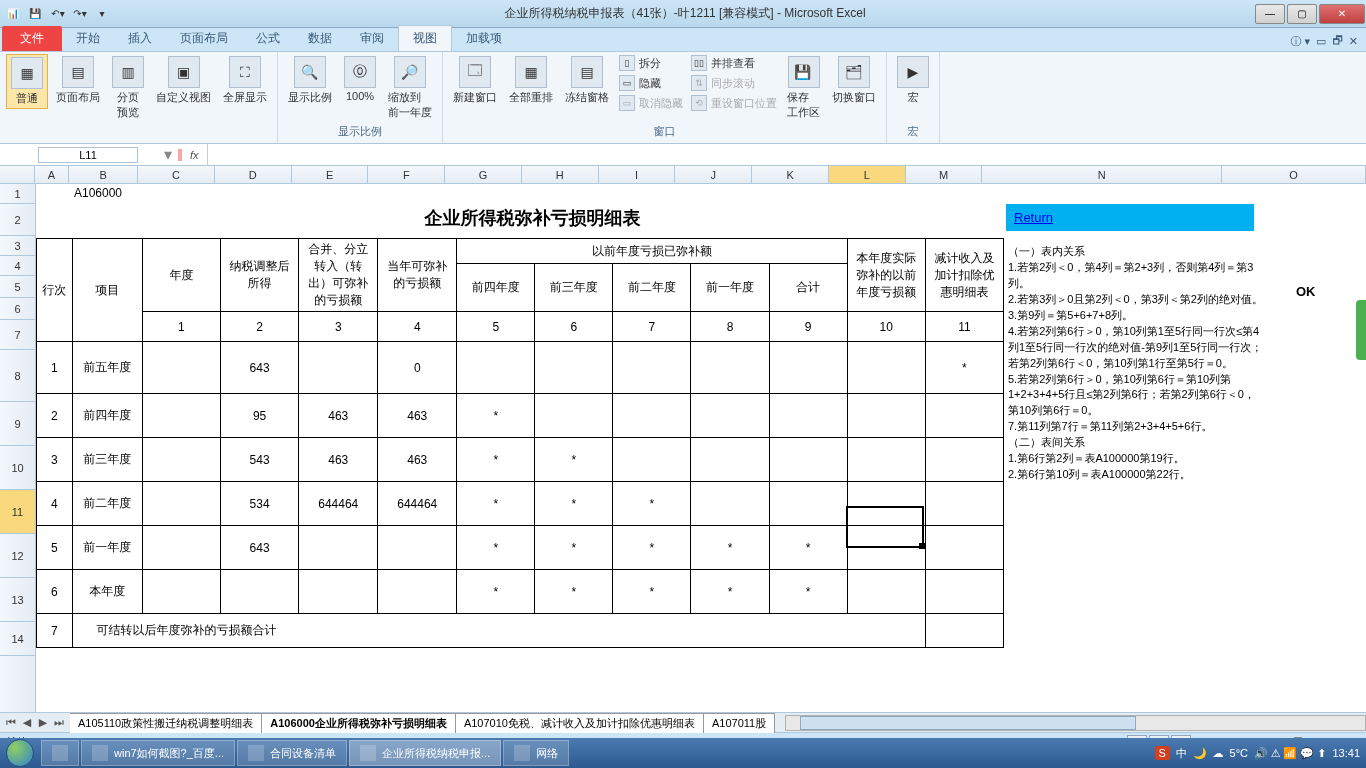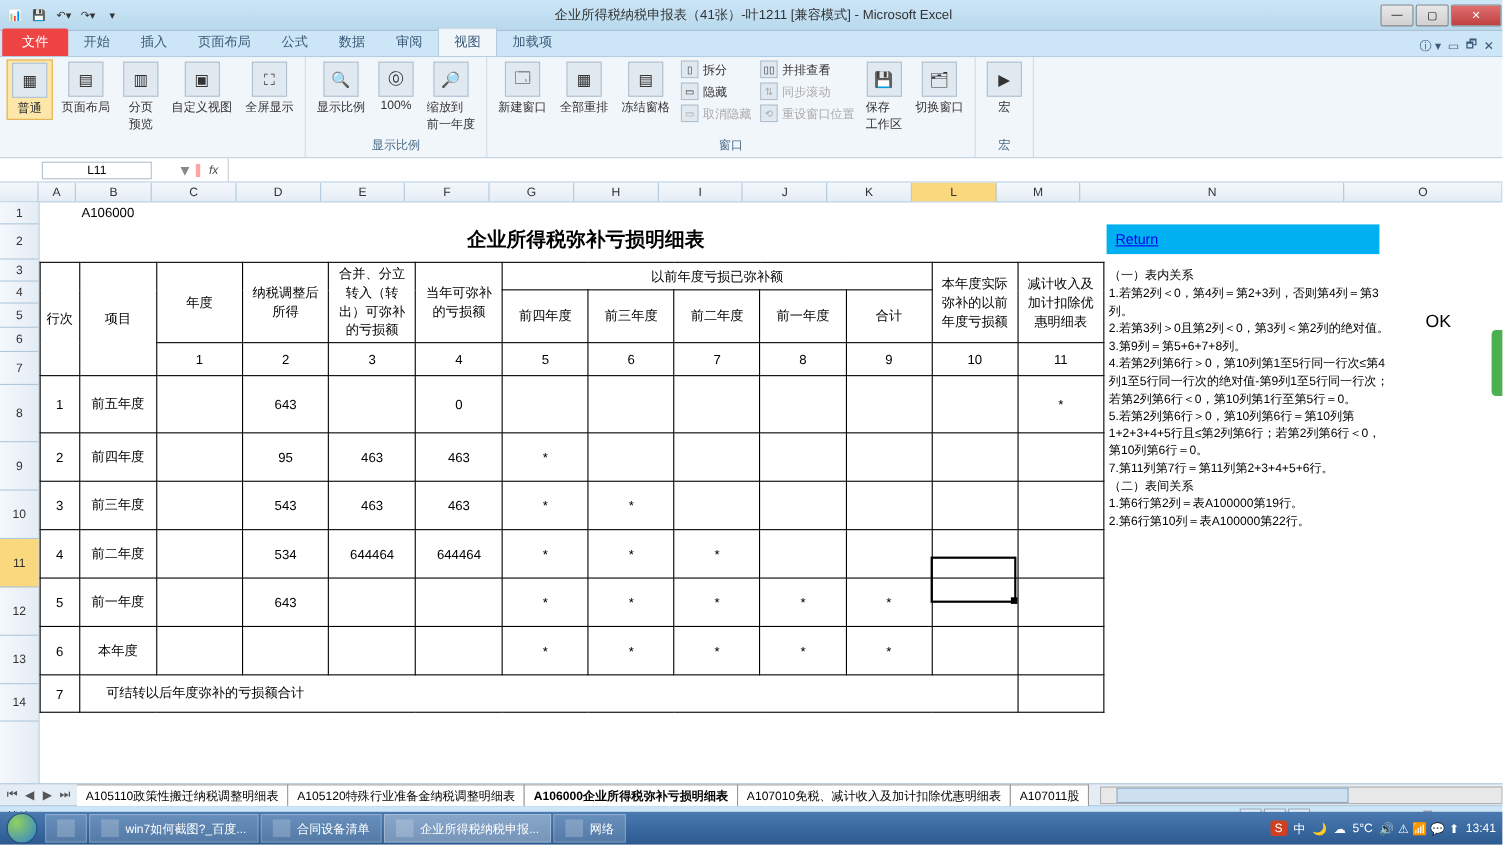--- a/index.html
+++ b/index.html
@@ -54,21 +54,21 @@
 .cells { position: relative; flex: 1; }
 
 
 .sheet-content { position: absolute; left: 0; top: 0; }
 .tax-title { position: absolute; font-size: 18px; font-weight: bold; text-align: center; padding-left: 25px; }
 .tax-table { position: absolute; border-collapse: collapse; }
 .tax-table td, .tax-table th { border: 1px solid #000; font-size: 12px; text-align: center; vertical-align: middle; padding: 2px 4px; }
 .a106 { position: absolute; font-size: 12px; margin-left: 36px; }
 .return-cell { position: absolute; background: #00b0f0; color: #0000ee; text-decoration: underline; font-size: 13px; padding: 6px 8px; text-align: left; }
 .notes { position: absolute; font-size: 11px; line-height: 1.45; }
-.ok-cell { position: absolute; font-weight: normal; font-size: 16px; text-align: center; }
+.ok-cell { position: absolute; font-weight: bold; font-size: 13px; text-align: center; }
 .selcell { position: absolute; border: 2px solid #000; background: rgba(0,0,0,0); pointer-events: none; }
 .selcell::after { content: ''; position: absolute; right: -3px; bottom: -3px; width: 6px; height: 6px; background: #000; }
 
 
 .sheet-tabs { height: 20px; background: #e4ecf4; border-top: 1px solid #b0c8dc; display: flex; align-items: center; font-size: 11px; }
 .stnav { display: flex; gap: 2px; padding: 0 4px; }
 .stnav span { width: 14px; text-align: center; color: #555; }
 .stab { padding: 2px 8px; background: #fff; border: 1px solid #999; border-bottom: none; margin-left: -1px; white-space: nowrap; }
 .stab.active { background: #fff; font-weight: bold; }
 .hscroll { flex: 1; margin-left: 10px; height: 16px; background: #e8e8e8; border: 1px solid #b0b0b0; position: relative; }
@@ -422,21 +422,20 @@
 
 <div class="sheet-tabs">
   <div class="stnav">
     <span>⏮</span>
     <span>◀</span>
     <span>▶</span>
     <span>⏭</span>
   </div>
   <div id="sheettabs" style="display:flex;overflow:hidden">
       <div class="stab">A105110政策性搬迁纳税调整明细表</div>
-      <div class="stab">A105120特殊行业准备金纳税调整明细表</div>
       <div class="stab active">A106000企业所得税弥补亏损明细表</div>
       <div class="stab">A107010免税、减计收入及加计扣除优惠明细表</div>
       <div class="stab">A107011股</div>
     </div>
   <div class="hscroll">
       <div class="hscroll-thumb"></div>
     </div>
 </div>
 
 <div class="statusbar">

